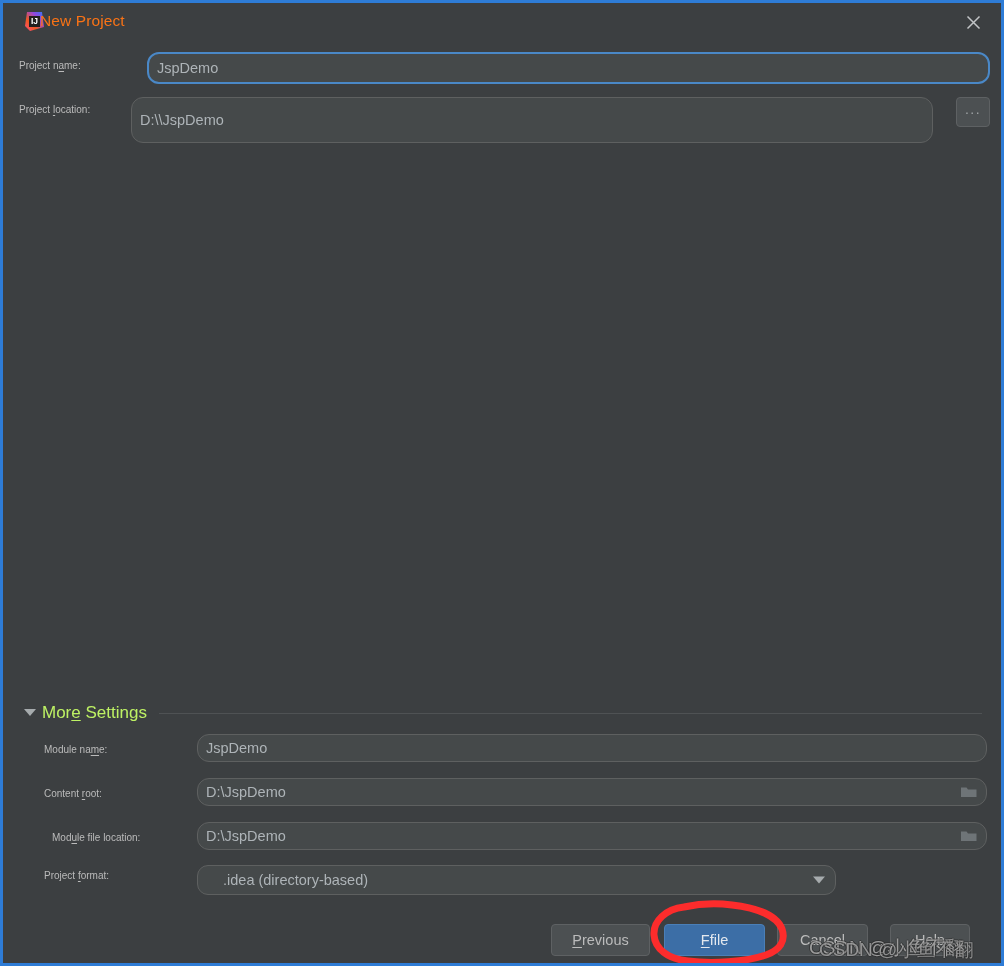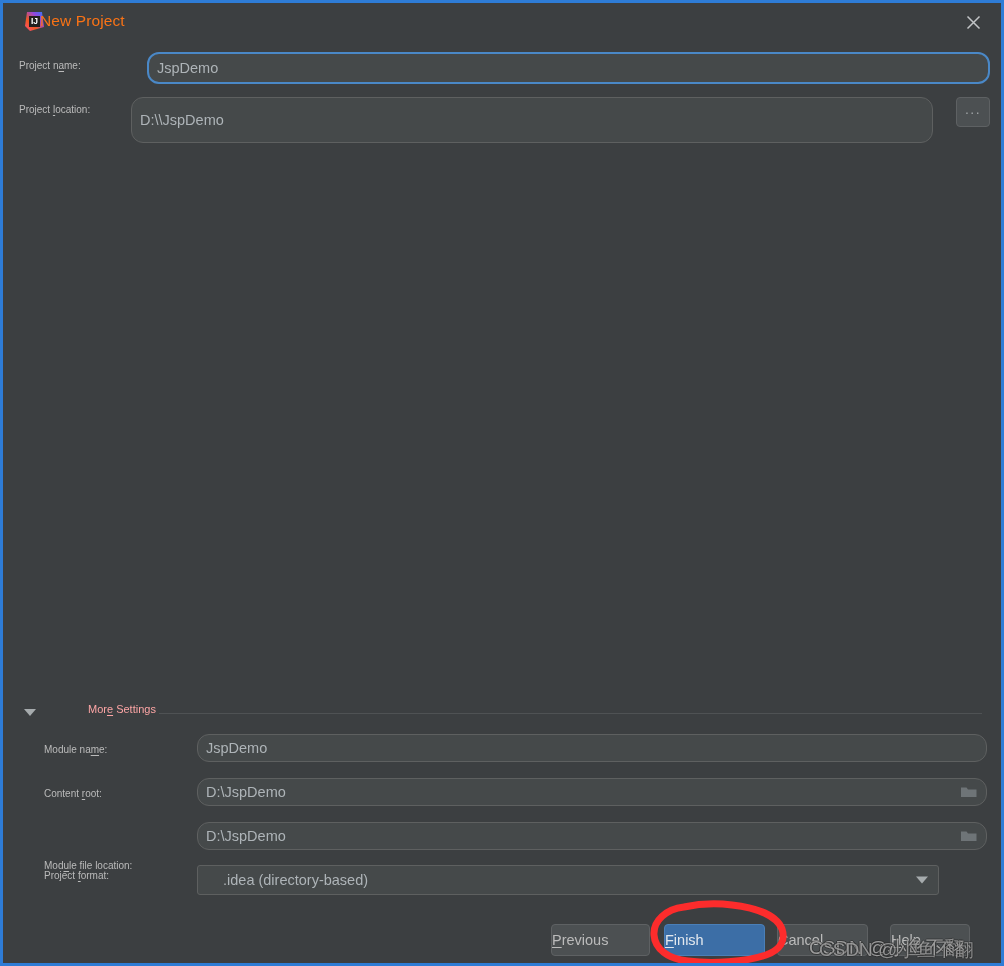--- a/index.html
+++ b/index.html
@@ -137,24 +137,23 @@
     left: 2px; top: 6px;
     width: 0; height: 0;
     border-left: 6px solid transparent;
     border-right: 6px solid transparent;
     border-top: 7px solid #a6abad;
     cursor: pointer;
   }
   #ms-label {
     position: absolute;
     left: 20px; top: 0px;
-    font-size: 11px;
-    color: #fca5a5;
-    white-space: nowrap;
-    margin-left: 46px;
+    font-size: 17px;
+    color: #bef264;
+    white-space: nowrap;
   }
   #ms-rule {
     position: absolute;
     left: 137px; top: 10px;
     right: 0;
     height: 1px;
     background: #4f5254;
   }
 
   
@@ -162,20 +161,21 @@
     position: absolute;
     box-sizing: border-box;
     height: 32px;
     background: #4c5052;
     border: 1px solid #5e6163;
     border-radius: 4px;
     color: #bbbbbb;
     font-size: 14.5px;
     display: flex;
     align-items: center;
+    justify-content: center;
     cursor: pointer;
     white-space: nowrap;
   }
   .btn.primary {
     background: #3c6ea6;
     border: 1px solid #4a7fb8;
     color: #e3e8ee;
   }
 
   
@@ -272,44 +272,44 @@
 
   <div class="textfield" style="left:194px; top:775px; width:790px; height:28px;">
     <span class="val">D:\JspDemo</span>
     <span class="folder-icon">
       <svg width="18" height="14" viewBox="0 0 18 14">
         <path d="M1 2.5 L6.5 2.5 L8 4.5 L16.5 4.5 L16.5 12 L1 12 Z" fill="#6e7477"></path>
       </svg>
     </span>
   </div>
 
-  <div class="field-label" style="left:41px; top:829px;margin-top:28px;"><span>Mod</span><span class="mn">u</span><span>le file location:</span></div>
+  <div class="field-label" style="left:49px; top:829px;"><span>Mod</span><span class="mn">u</span><span>le file location:</span></div>
 
   <div class="textfield" style="left:194px; top:819px; width:790px; height:28px;">
     <span class="val">D:\JspDemo</span>
     <span class="folder-icon">
       <svg width="18" height="14" viewBox="0 0 18 14">
         <path d="M1 2.5 L6.5 2.5 L8 4.5 L16.5 4.5 L16.5 12 L1 12 Z" fill="#6e7477"></path>
       </svg>
     </span>
   </div>
 
   <div class="field-label" style="left:41px; top:867px;"><span>Project </span><span class="mn">f</span><span>ormat:</span></div>
 
-  <div class="textfield" style="left:194px; top:862px; width:742px; height:30px; border-radius:3px;padding-left:25px;">
+  <div class="textfield" style="left:194px; top:862px; width:639px; height:30px; border-radius:11px;padding-left:25px;">
     <span class="val">.idea (directory-based)</span>
     <span class="chevron"></span>
   </div>
 
   <div class="btn" style="left:548px; top:921px; width:99px;">
       <span><span class="mn">P</span><span>revious</span></span>
     </div>
 
   <div class="btn primary" style="left:661px; top:921px; width:101px;">
-      <span><span class="mn">F</span><span>inish</span></span>
+      <span><span class="mn">F</span><span>file</span></span>
     </div>
 
   <div class="btn" style="left:774px; top:921px; width:91px;">
       <span>Cancel</span>
     </div>
 
   <div class="btn" style="left:887px; top:921px; width:80px;">
       <span><span class="mn">H</span><span>elp</span></span>
     </div>
 

